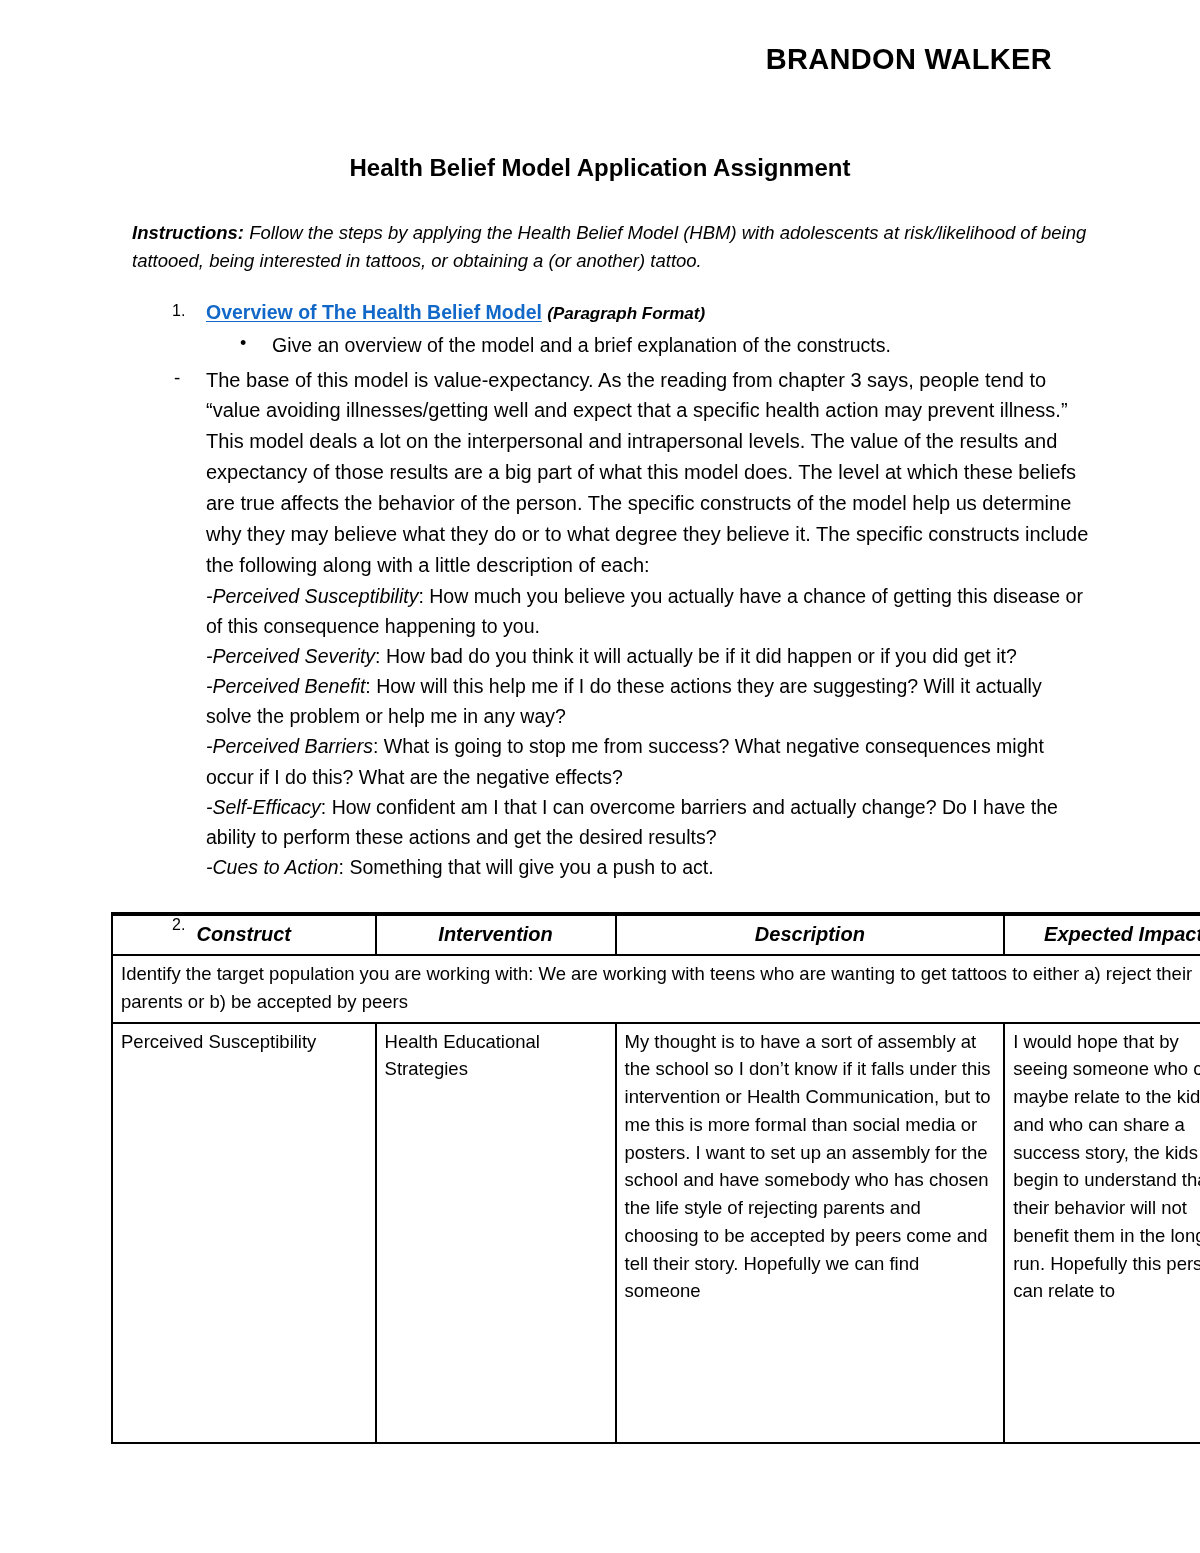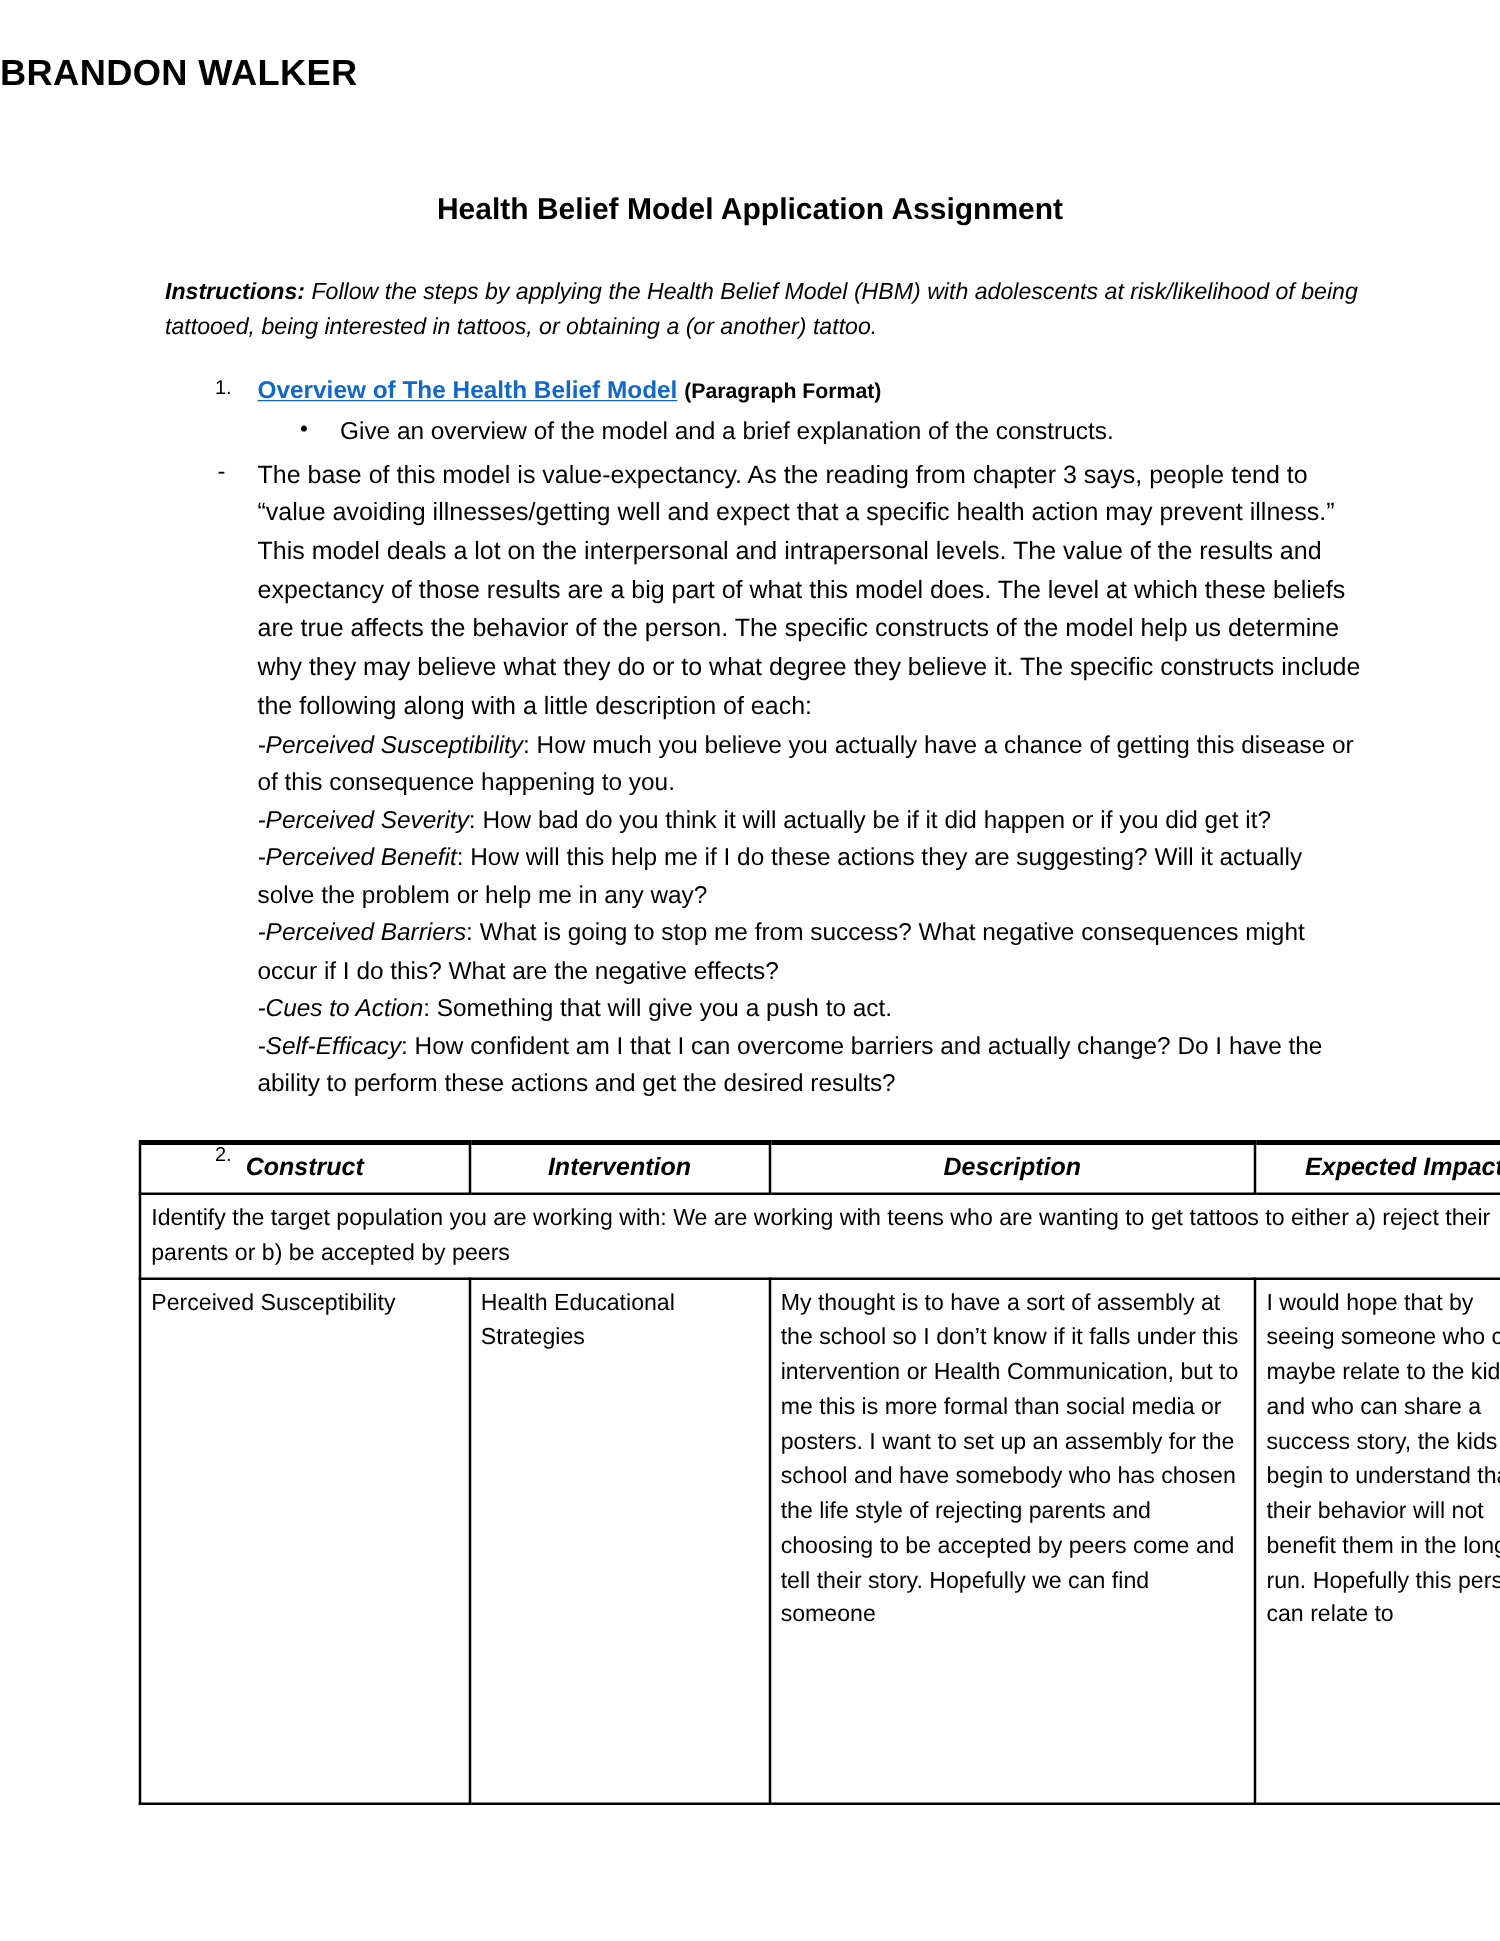--- a/index.html
+++ b/index.html
@@ -18,20 +18,21 @@
   .page {
     position: relative;
     width: 1200px;
     height: 1553px;
     padding: 0;
     background: #ffffff;
   }
 
   
   .doc-header {
+    text-align: right;
     padding: 44px 148px 0 0;
     font-weight: bold;
     font-size: 29px;
     letter-spacing: 0.3px;
     line-height: 1.1;
   }
 
   
   .doc-title {
     text-align: center;
@@ -75,20 +76,21 @@
     top: 1px;
     font-size: 16px;
   }
   .link-head {
     color: #1268c8;
     font-weight: bold;
     text-decoration: underline;
     text-underline-offset: 2px;
   }
   .paren-note {
+    font-style: italic;
     font-weight: bold;
     font-size: 17px;
     color: #000;
     text-align: center;
   }
 
   
   .bullet-item {
     position: relative;
     padding-left: 140px;
@@ -210,24 +212,24 @@
       <div class="construct-line">
         <i>-Perceived Severity</i><span>: How bad do you think it will actually be if it did happen or if you did get it?</span>
       </div>
       <div class="construct-line">
         <i>-Perceived Benefit</i><span>: How will this help me if I do these actions they are suggesting? Will it actually solve the problem or help me in any way?</span>
       </div>
       <div class="construct-line">
         <i>-Perceived Barriers</i><span>: What is going to stop me from success? What negative consequences might occur if I do this? What are the negative effects?</span>
       </div>
       <div class="construct-line">
+        <i>-Self-Efficacy</i><span>: How confident am I that I can overcome barriers and actually change? Do I have the ability to perform these actions and get the desired results?</span>
+      </div>
+      <div class="construct-line">
         <i>-Cues to Action</i><span>: Something that will give you a push to act.</span>
-      </div>
-      <div class="construct-line">
-        <i>-Self-Efficacy</i><span>: How confident am I that I can overcome barriers and actually change? Do I have the ability to perform these actions and get the desired results?</span>
       </div>
     </div>
 
     <ul class="num-list num-list-2">
       <li class="num-item">
         <span class="num-marker">2.</span>
       </li>
     </ul>
 
     <div class="tbl-wrap">

